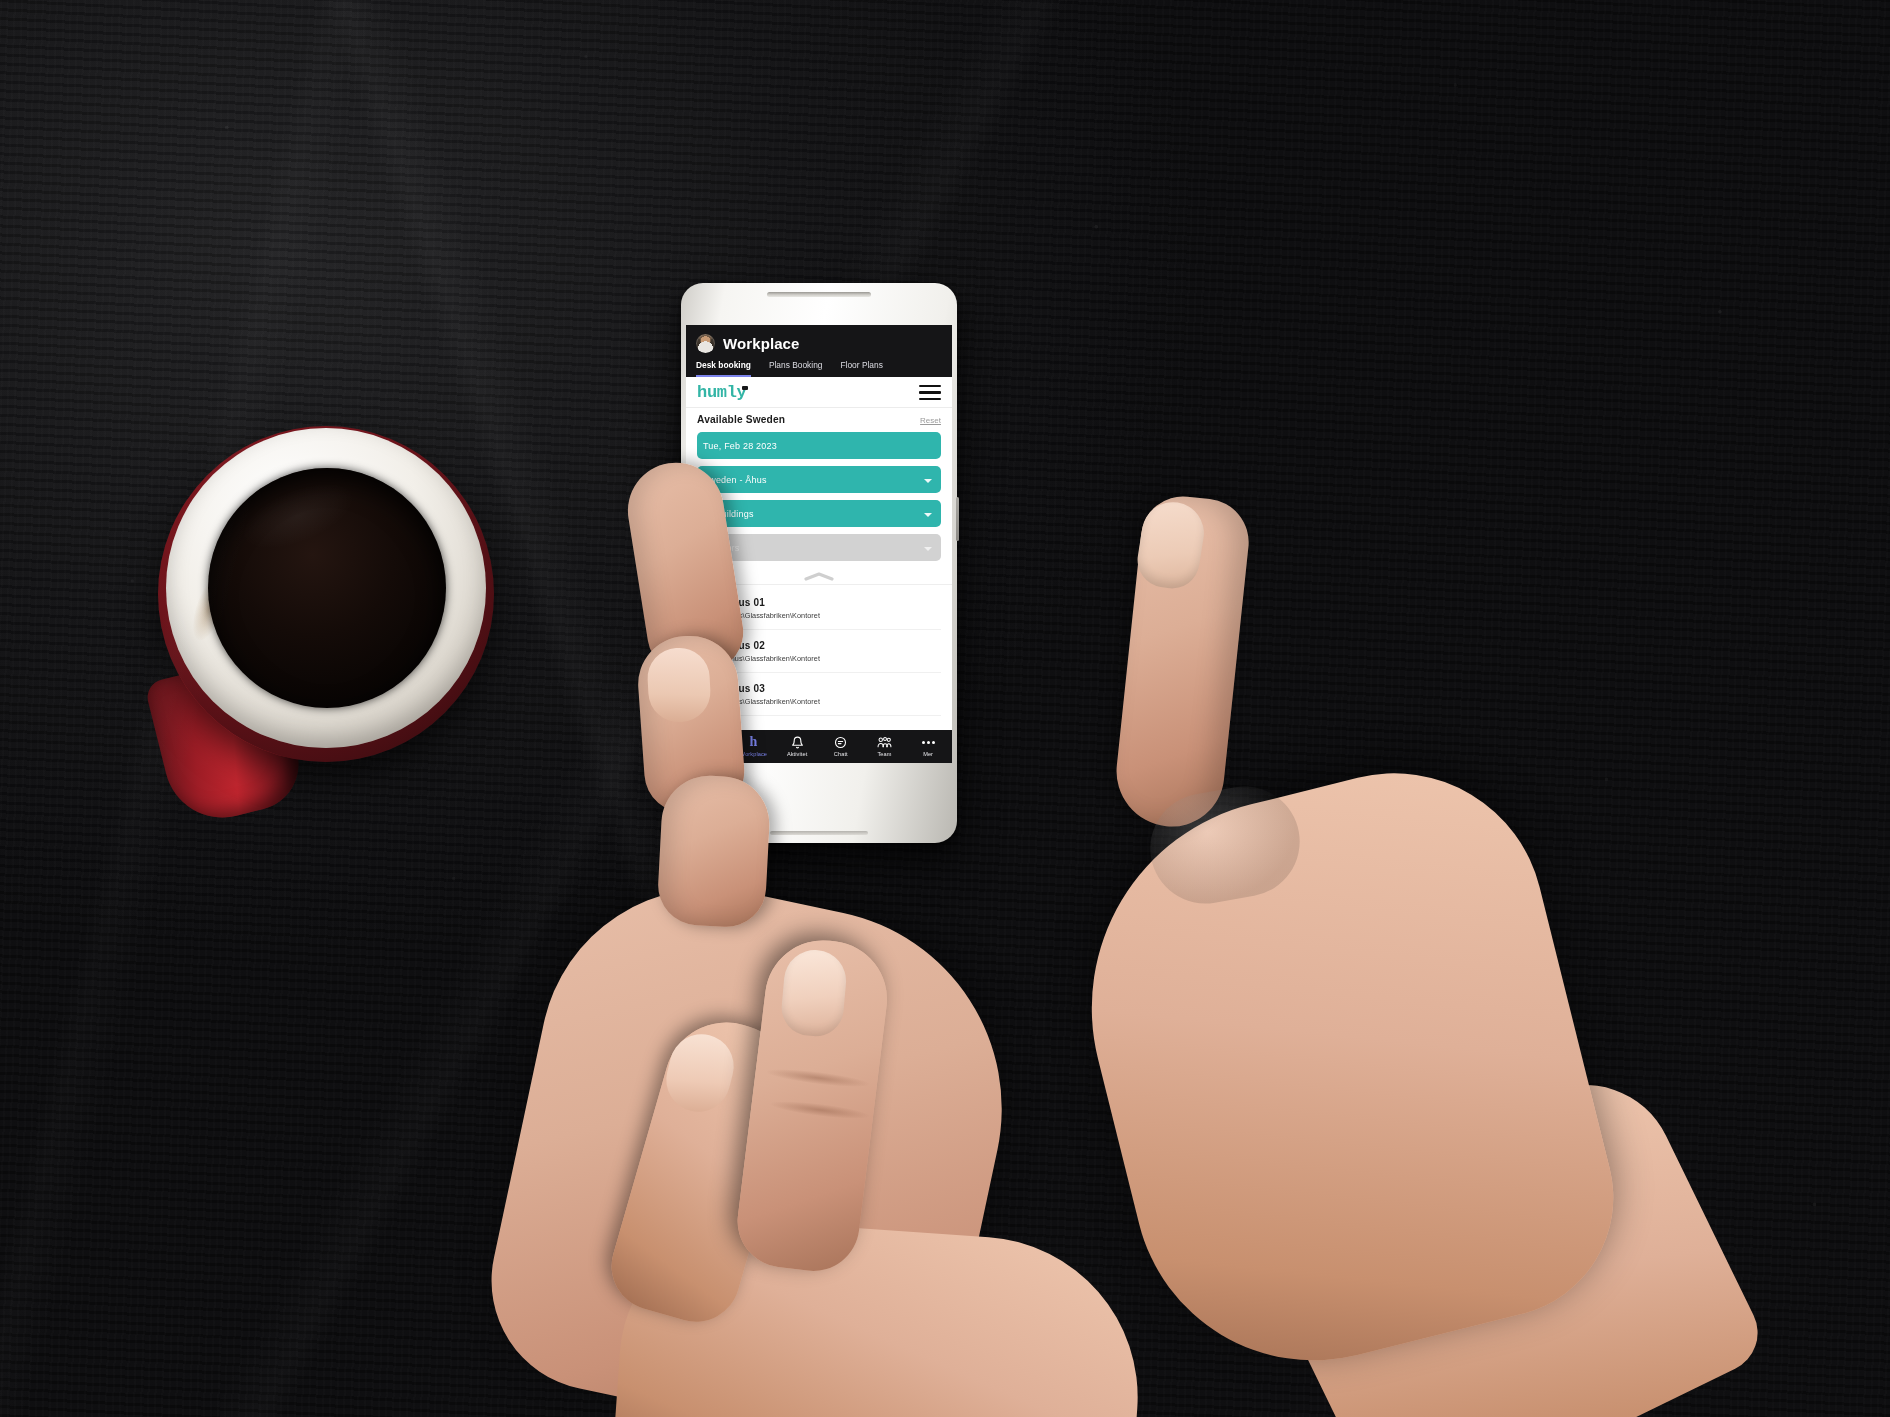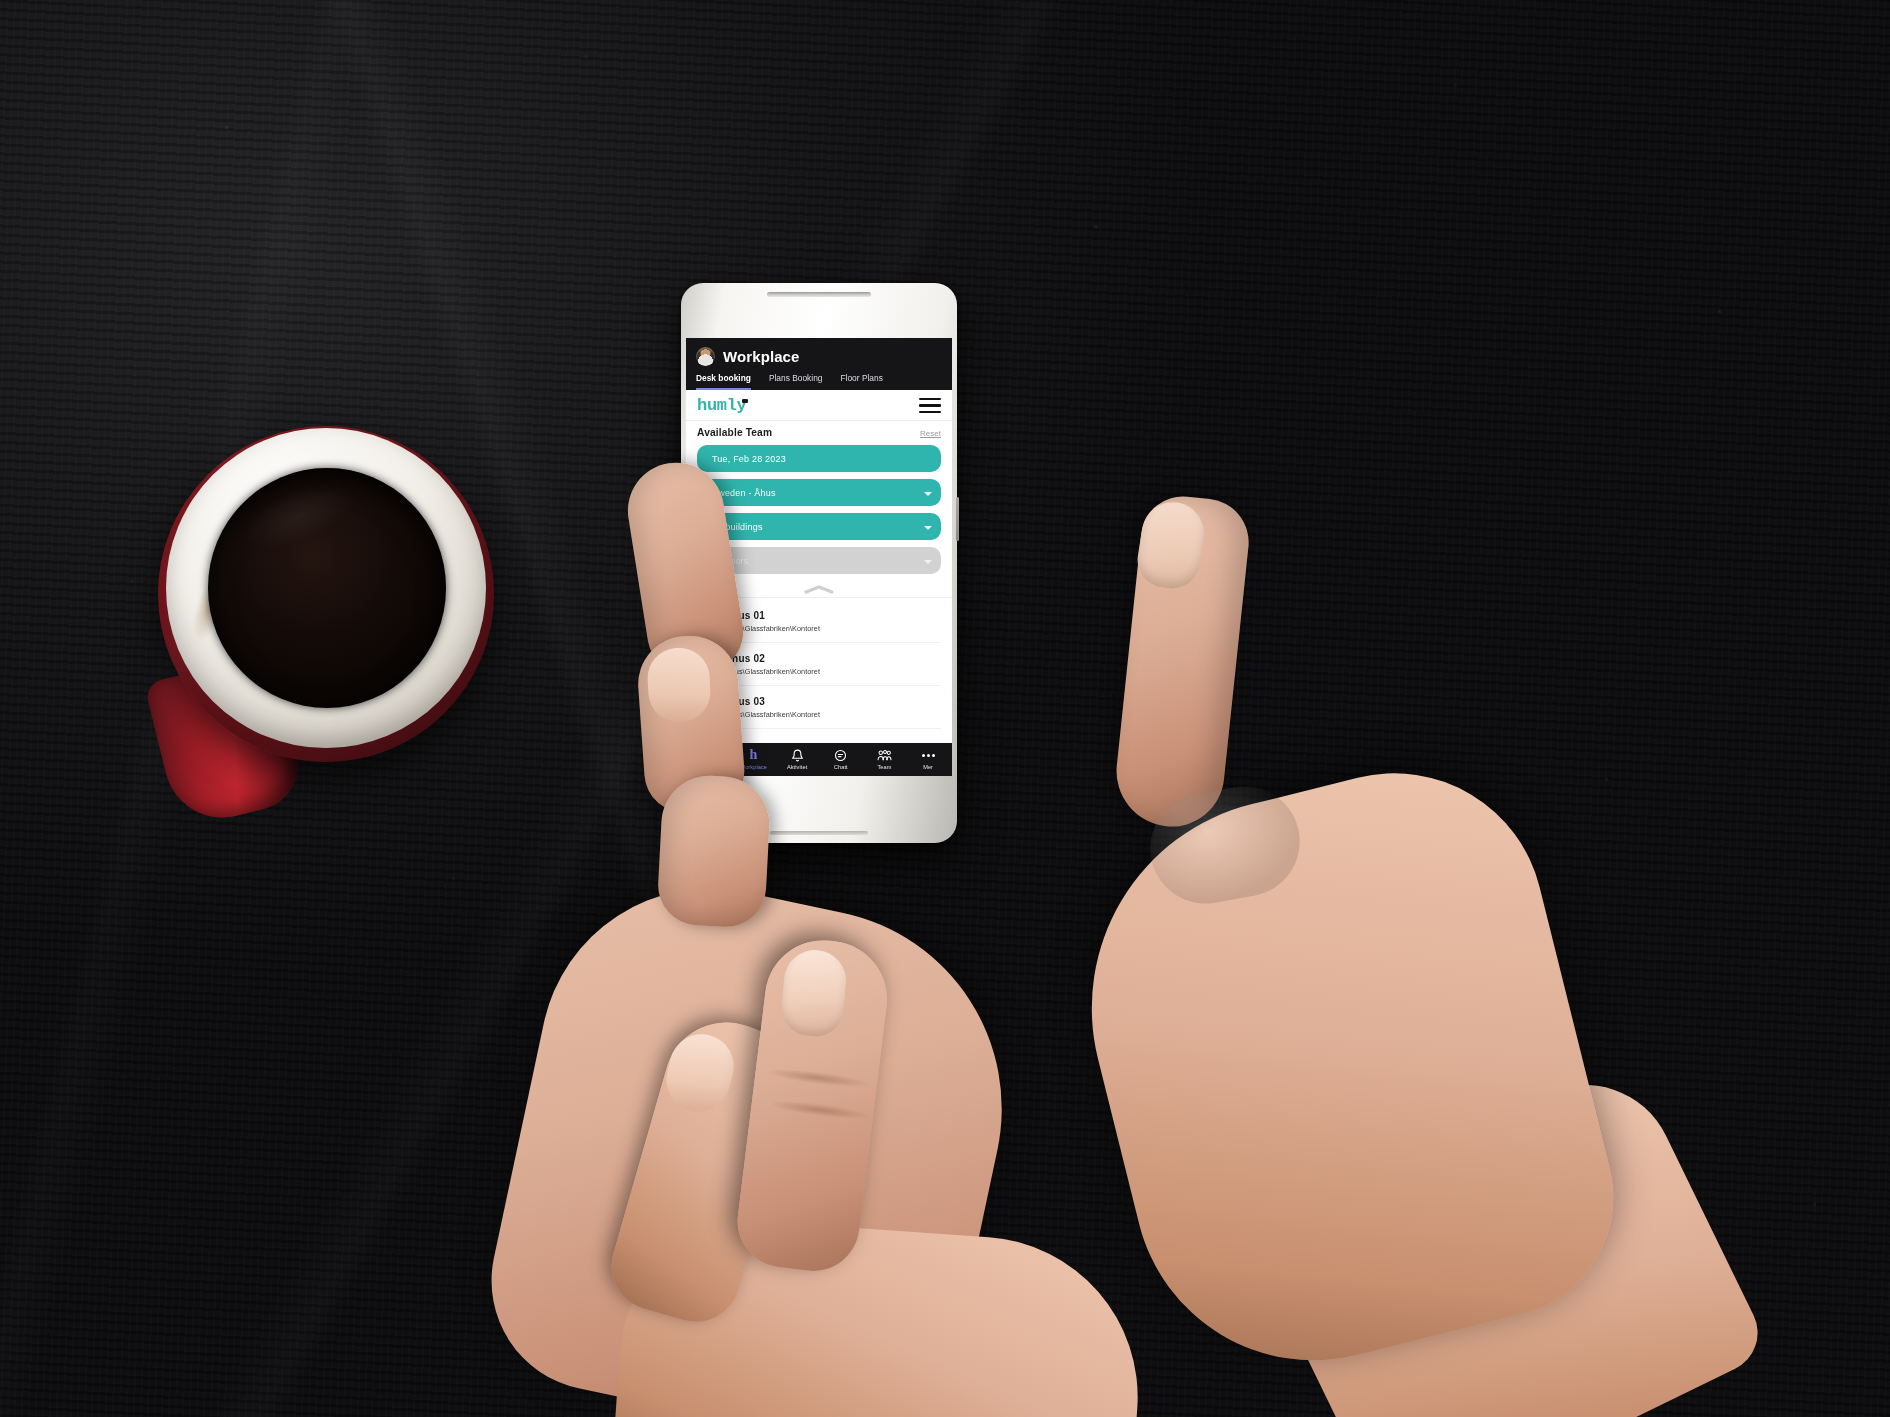--- a/index.html
+++ b/index.html
@@ -119,21 +119,21 @@
     width: 98px; height: 4px; border-radius: 3px;
     background: linear-gradient(180deg, #b5b3ae 0%, #dedcd7 100%);
   }
   .phone-sidebtn {
     position: absolute; right: -2px; top: 214px;
     width: 3px; height: 44px; border-radius: 2px;
     background: linear-gradient(180deg, #a9a7a2, #8d8b86);
   }
 
   #screen {
-    position: absolute; left: 5px; top: 55px;
+    position: absolute; left: 5px; top: 42px;
     width: 266px; height: 438px;
     background: #fff;
     overflow: hidden;
     display: flex; flex-direction: column;
   }
 
   
   .tm-header { background: #151517; padding: 9px 10px 0 10px; flex: 0 0 auto; }
   .tm-title-row { display: flex; align-items: center; gap: 8px; }
   .tm-avatar {
@@ -178,23 +178,23 @@
   .filter-panel { flex: 0 0 auto; background: #fff; padding: 6px 11px 0 11px; }
   .filter-head {
     display: flex; align-items: baseline; justify-content: space-between;
     margin-bottom: 7px;
   }
   .filter-title { font-size: 10.2px; font-weight: bold; color: #1c1c1c; letter-spacing: .15px; }
   .reset-link { font-size: 8px; color: #9a9a9a; text-decoration: underline; text-align: center; }
 
   .pill {
     position: relative;
-    height: 27px; border-radius: 10px; background: #2fb5ad;
+    height: 27px; border-radius: 5px; background: #2fb5ad;
     display: flex; align-items: center;
-    padding: 0 15px; margin-bottom: 7px;
+    padding: 0 6px; margin-bottom: 7px;
     color: #ffffff; font-size: 9px; letter-spacing: .2px;
   }
   .pill.disabled { background: #d2d2d2; color: #eaeaea; }
   .pill .caret {
     position: absolute; right: 9px; top: 50%;
     width: 0; height: 0; margin-top: -1px;
     border-left: 4px solid transparent;
     border-right: 4px solid transparent;
     border-top: 4px solid rgba(255,255,255,.92);
   }
@@ -401,21 +401,21 @@
         </div>
         <div class="hamburger">
           <span></span>
           <span></span>
           <span></span>
         </div>
       </div>
 
       <div class="filter-panel">
         <div class="filter-head">
-          <div class="filter-title">Available Team</div>
+          <div class="filter-title">Available Sweden</div>
           <div class="reset-link">Reset</div>
         </div>
 
         <div class="pill">
           <span>Tue, Feb 28 2023</span>
         </div>
 
         <div class="pill">
           <span>Sweden - Åhus</span>
           <span class="caret"></span>

